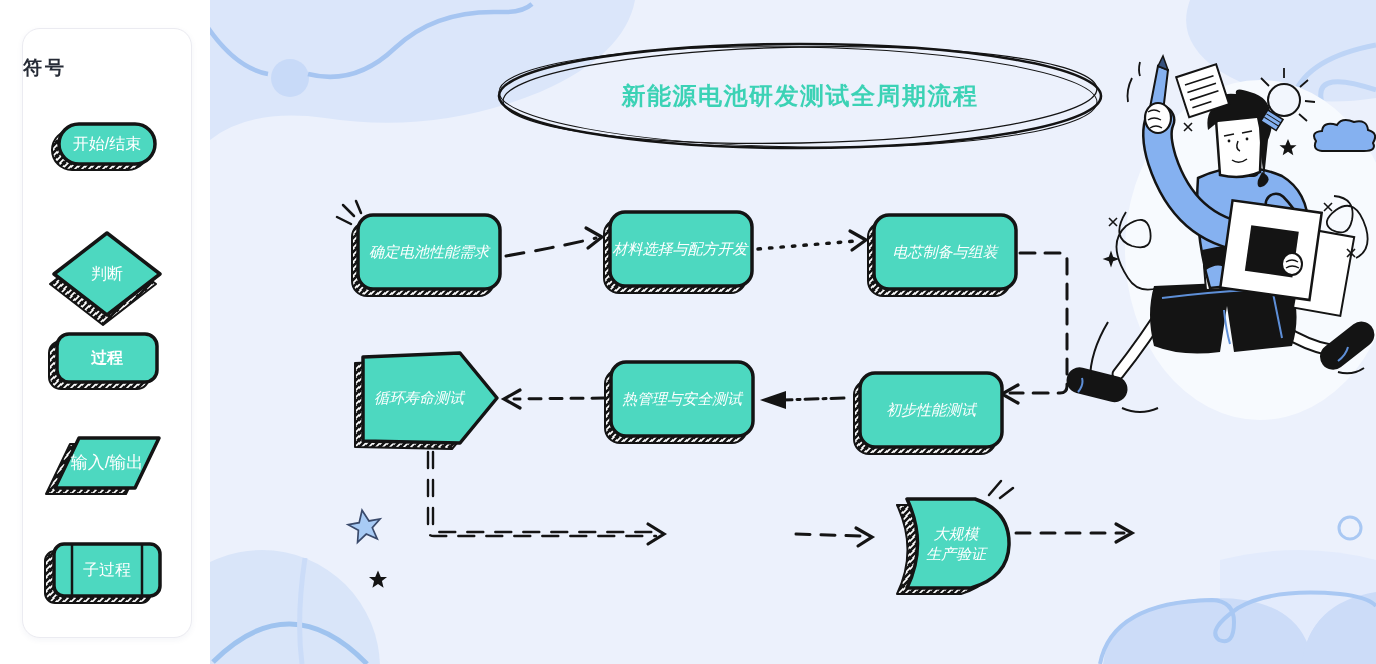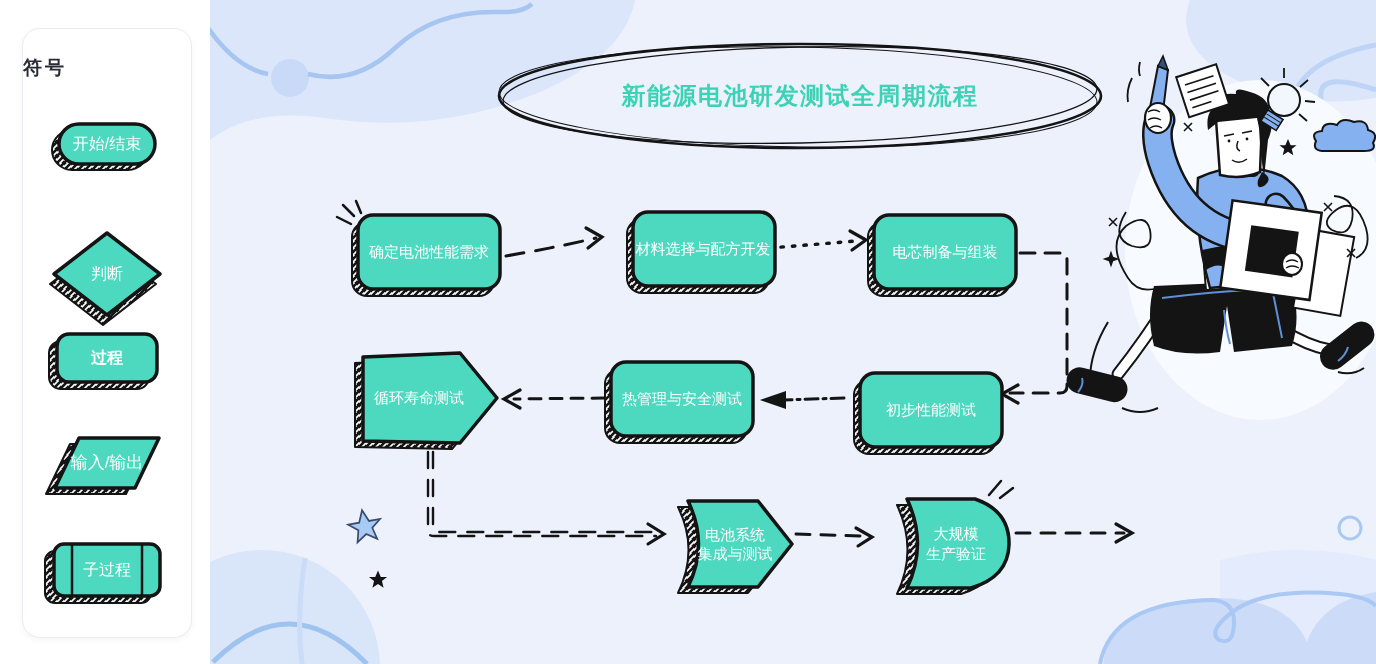--- a/index.html
+++ b/index.html
@@ -26,21 +26,21 @@
     background:#fff;border:1px solid #ebebf1;border-radius:18px;
     box-shadow:0 2px 6px rgba(40,60,120,.05);z-index:5;
   }
   .legend h2{
     margin:26px 0 0 0;text-align:left;font-size:19px;letter-spacing:3px;
     color:#262b36;font-weight:bold;
   }
   .legend-item{position:absolute;left:50%;transform:translateX(-50%);}
   .legend-item > svg{position:absolute;left:0;top:0;overflow:visible;}
   
-  .node{position:absolute;}
+  .node{position:absolute;font-style:italic;}
   .node > svg{position:absolute;left:0;top:0;overflow:visible;}
   .node-label{
     position:absolute;inset:0;display:flex;align-items:center;justify-content:center;
     text-align:center;color:#fff;font-size:15px;line-height:1.3;white-space:pre-line;
     pointer-events:none;
   }
   .legend .node-label{font-size:16px;}
   .node-label.small{font-size:17px;}
   .pad-point{padding-right:22px;}
   .pad-concave{padding-left:20px;}
@@ -266,21 +266,21 @@
   </div>
 
   <div class="node" style="left:146px;top:213px;width:146px;height:78px;">
     <svg width="146" height="78" viewBox="0 0 146 78">
       <rect x="2" y="2" width="142" height="74" rx="15" transform="translate(-6,7)" fill="url(#hatch)" class="sh"></rect>
       <rect x="2" y="2" width="142" height="74" rx="15" class="mn"></rect>
     </svg>
     <span class="node-label">确定电池性能需求</span>
   </div>
 
-  <div class="node" style="left:421px;top:210px;width:144px;height:78px;">
+  <div class="node" style="left:398px;top:210px;width:144px;height:78px;">
     <svg width="146" height="78" viewBox="0 0 146 78">
       <rect x="2" y="2" width="142" height="74" rx="15" transform="translate(-6,7)" fill="url(#hatch)" class="sh"></rect>
       <rect x="2" y="2" width="142" height="74" rx="15" class="mn"></rect>
     </svg>
     <span class="node-label">材料选择与配方开发</span>
   </div>
 
   <div class="node" style="left:662px;top:213px;width:146px;height:78px;">
     <svg width="146" height="78" viewBox="0 0 146 78">
       <rect x="2" y="2" width="142" height="74" rx="15" transform="translate(-6,7)" fill="url(#hatch)" class="sh"></rect>
@@ -306,28 +306,20 @@
   </div>
 
   <div class="node" style="left:150px;top:350px;width:140px;height:96px;">
     <svg width="140" height="96" viewBox="0 0 140 96">
       <path d="M3,7 L100,3 L137,48 L100,93 L3,91 Z" transform="translate(-8,6)" fill="url(#hatch)" class="sh"></path>
       <path d="M3,7 L100,3 L137,48 L100,93 L3,91 Z" class="mn"></path>
     </svg>
     <span class="node-label pad-point">循环寿命测试</span>
   </div>
 
-  <div class="node" style="left:445px;top:498px;width:140px;height:92px;">
-    <svg width="140" height="92" viewBox="0 0 140 92">
-      <path d="M33,3 L103,3 L137,46 L103,89 L33,89 Q54,46 33,3 Z" transform="translate(-10,6)" fill="url(#hatch)" class="sh"></path>
-      <path d="M33,3 L103,3 L137,46 L103,89 L33,89 Q54,46 33,3 Z" class="mn"></path>
-    </svg>
-    <span class="node-label pad-concave">电池系统
-集成与测试</span>
-  </div>
 
   <div class="node" style="left:668px;top:496px;width:136px;height:95px;">
     <svg width="136" height="95" viewBox="0 0 136 95">
       <path d="M29,3 L97,3 Q132,15 131,49 Q130,81 93,92 L29,92 Q50,48 29,3 Z" transform="translate(-10,6)" fill="url(#hatch)" class="sh"></path>
       <path d="M29,3 L97,3 Q132,15 131,49 Q130,81 93,92 L29,92 Q50,48 29,3 Z" class="mn"></path>
     </svg>
     <span class="node-label pad-concave">大规模
 生产验证</span>
   </div>
 

